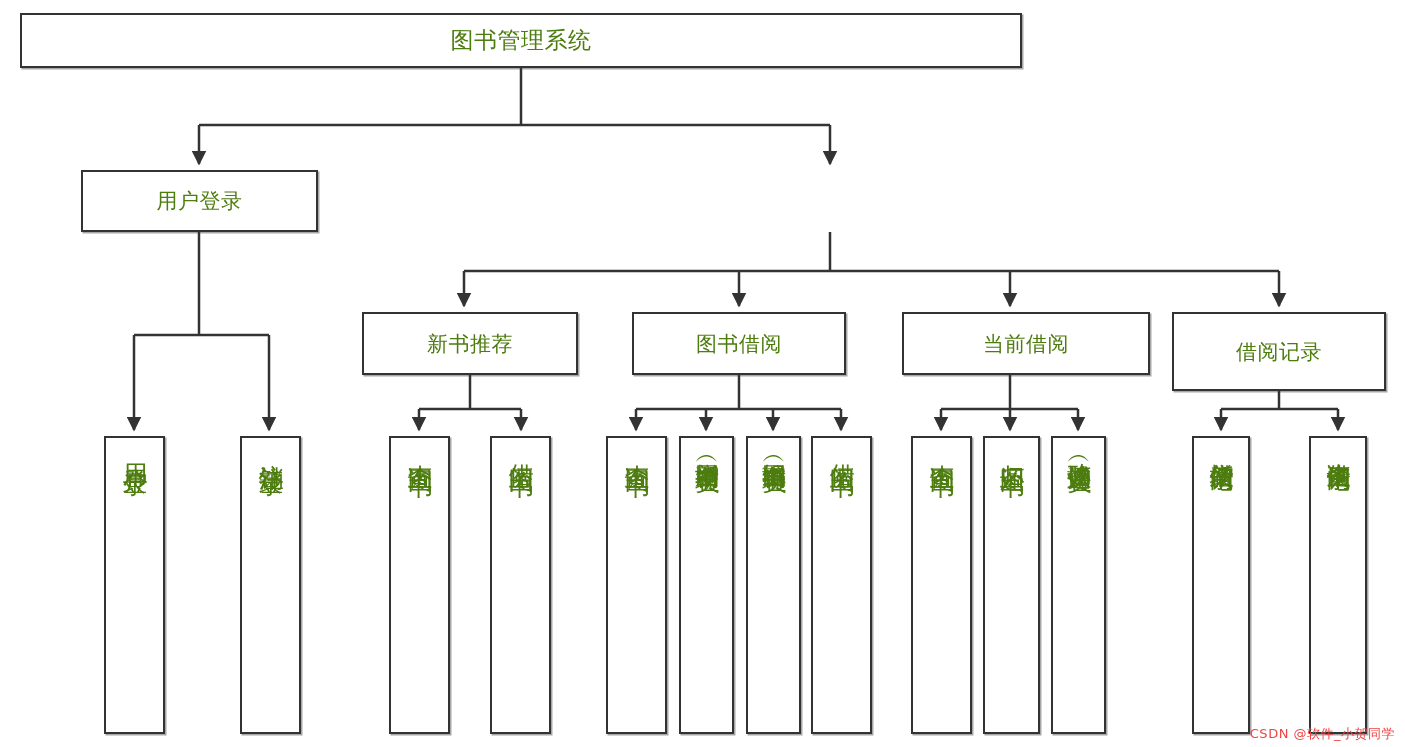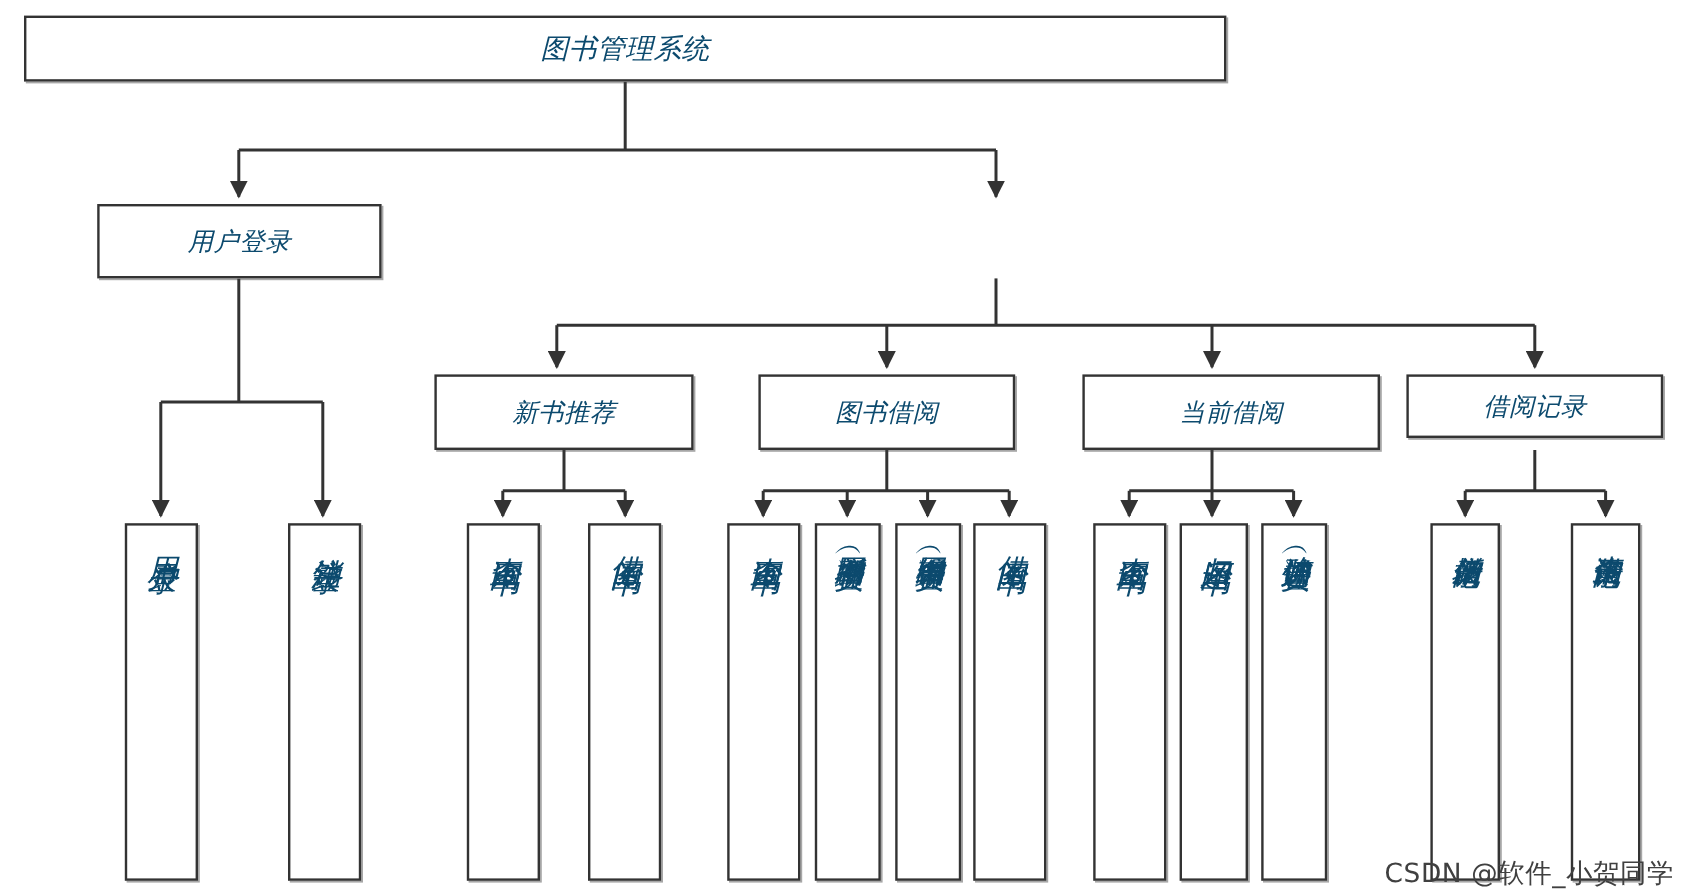--- a/index.html
+++ b/index.html
@@ -30,22 +30,21 @@
     display:flex;
     align-items:center;
     justify-content:center;
     color:#3b3b3b;
     box-shadow:1.5px 1.5px 0 rgba(60,60,60,.45);
   }
   .node .label{
     display:block;
     text-align:left;
     letter-spacing:.5px;
-    color:#0c4a6e;
-    font-style:italic;
+    color:#4d7c0f;
   }
   
   .node.root{ }
   .node.root .label{ font-size:23px; }
   
   .node.mid .label{ font-size:21px; }
   
   .node.leaf{
     align-items:flex-start;
     justify-content:center;
@@ -61,22 +60,22 @@
   }
   .node.leaf.tall .label{
     font-size:24px;
     letter-spacing:1px;
   }
   
   #watermark{
     position:absolute;
     right:10px;
     bottom:4px;
-    font-size:22px;
-    color:#404040;
+    font-size:13px;
+    color:#ef4444;
     letter-spacing:.5px;
     white-space:nowrap;
     user-select:none;
     text-align:right;
   }
 </style>
 </head>
 <body>
 
 <div id="canvas">
@@ -145,21 +144,21 @@
   </div>
 
   <div class="node mid" style="left:362px;top:312px;width:216px;height:63px;">
     <span class="label">新书推荐</span>
   </div>
 
   <div class="node mid" style="left:902px;top:312px;width:248px;height:63px;">
     <span class="label">当前借阅</span>
   </div>
 
-  <div class="node mid" style="left:1172px;top:312px;width:214px;height:53px;">
+  <div class="node mid" style="left:1172px;top:312px;width:214px;height:79px;">
     <span class="label">借阅记录</span>
   </div>
 
   <div class="node leaf" style="left:104px;top:436px;width:61px;height:298px;">
     <span class="label">用户登录</span>
   </div>
 
   <div class="node leaf" style="left:240px;top:436px;width:61px;height:298px;">
     <span class="label">注销登录</span>
   </div>

